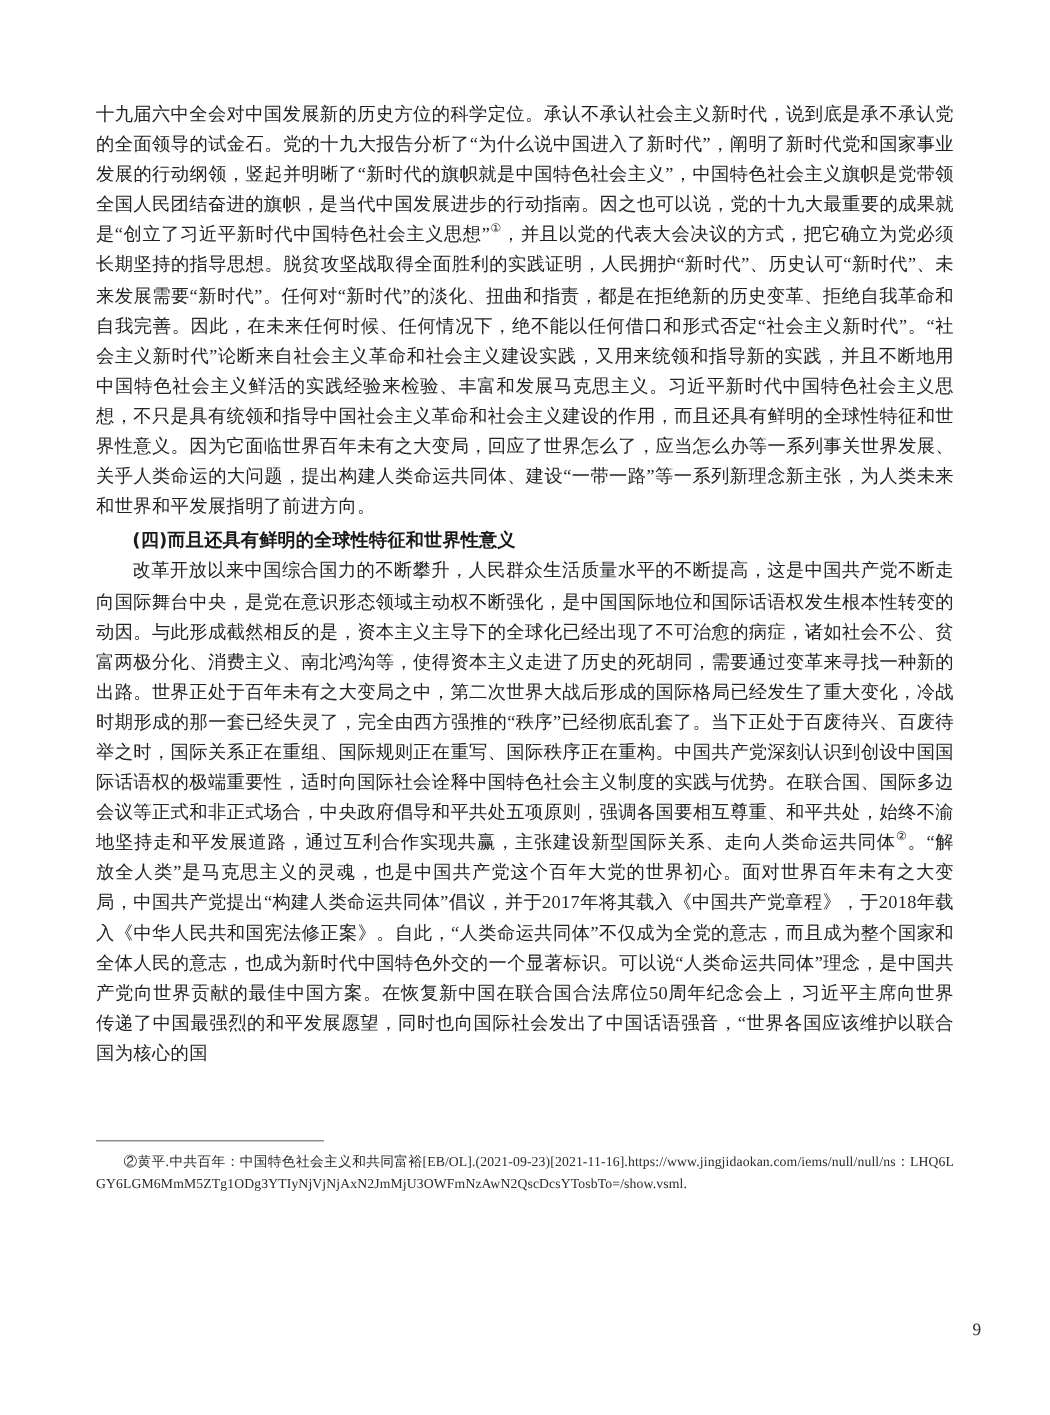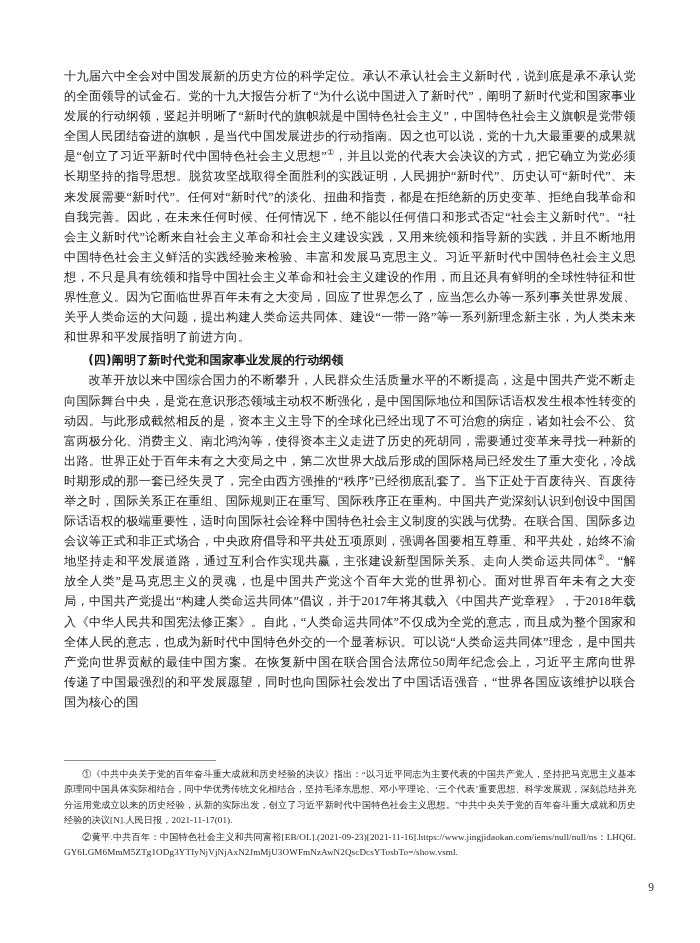--- a/index.html
+++ b/index.html
@@ -85,27 +85,26 @@
 </style>
 </head>
 <body>
 
 <div class="page">
 
   <div class="content">
 
     <p class="para noindent"><span>十九届六中全会对中国发展新的历史方位的科学定位。承认不承认社会主义新时代，说到底是承不承认党的全面领导的试金石。党的十九大报告分析了“为什么说中国进入了新时代”，阐明了新时代党和国家事业发展的行动纲领，竖起并明晰了“新时代的旗帜就是中国特色社会主义”，中国特色社会主义旗帜是党带领全国人民团结奋进的旗帜，是当代中国发展进步的行动指南。因之也可以说，党的十九大最重要的成果就是“创立了习近平新时代中国特色社会主义思想”</span><sup class="fnref">①</sup><span>，并且以党的代表大会决议的方式，把它确立为党必须长期坚持的指导思想。脱贫攻坚战取得全面胜利的实践证明，人民拥护“新时代”、历史认可“新时代”、未来发展需要“新时代”。任何对“新时代”的淡化、扭曲和指责，都是在拒绝新的历史变革、拒绝自我革命和自我完善。因此，在未来任何时候、任何情况下，绝不能以任何借口和形式否定“社会主义新时代”。“社会主义新时代”论断来自社会主义革命和社会主义建设实践，又用来统领和指导新的实践，并且不断地用中国特色社会主义鲜活的实践经验来检验、丰富和发展马克思主义。习近平新时代中国特色社会主义思想，不只是具有统领和指导中国社会主义革命和社会主义建设的作用，而且还具有鲜明的全球性特征和世界性意义。因为它面临世界百年未有之大变局，回应了世界怎么了，应当怎么办等一系列事关世界发展、关乎人类命运的大问题，提出构建人类命运共同体、建设“一带一路”等一系列新理念新主张，为人类未来和世界和平发展指明了前进方向。</span></p>
 
-    <h2 class="section-heading">(四)阐明了新时代党和国家事业发展的行动纲领</h2>
+    <h2 class="section-heading">(四)而且还具有鲜明的全球性特征和世界性意义</h2>
 
     <p class="para"><span>改革开放以来中国综合国力的不断攀升，人民群众生活质量水平的不断提高，这是中国共产党不断走向国际舞台中央，是党在意识形态领域主动权不断强化，是中国国际地位和国际话语权发生根本性转变的动因。与此形成截然相反的是，资本主义主导下的全球化已经出现了不可治愈的病症，诸如社会不公、贫富两极分化、消费主义、南北鸿沟等，使得资本主义走进了历史的死胡同，需要通过变革来寻找一种新的出路。世界正处于百年未有之大变局之中，第二次世界大战后形成的国际格局已经发生了重大变化，冷战时期形成的那一套已经失灵了，完全由西方强推的“秩序”已经彻底乱套了。当下正处于百废待兴、百废待举之时，国际关系正在重组、国际规则正在重写、国际秩序正在重构。中国共产党深刻认识到创设中国国际话语权的极端重要性，适时向国际社会诠释中国特色社会主义制度的实践与优势。在联合国、国际多边会议等正式和非正式场合，中央政府倡导和平共处五项原则，强调各国要相互尊重、和平共处，始终不渝地坚持走和平发展道路，通过互利合作实现共赢，主张建设新型国际关系、走向人类命运共同体</span><sup class="fnref">②</sup><span>。“解放全人类”是马克思主义的灵魂，也是中国共产党这个百年大党的世界初心。面对世界百年未有之大变局，中国共产党提出“构建人类命运共同体”倡议，并于2017年将其载入《中国共产党章程》，于2018年载入《中华人民共和国宪法修正案》。自此，“人类命运共同体”不仅成为全党的意志，而且成为整个国家和全体人民的意志，也成为新时代中国特色外交的一个显著标识。可以说“人类命运共同体”理念，是中国共产党向世界贡献的最佳中国方案。在恢复新中国在联合国合法席位50周年纪念会上，习近平主席向世界传递了中国最强烈的和平发展愿望，同时也向国际社会发出了中国话语强音，“世界各国应该维护以联合国为核心的国</span></p>
 
   </div>
 
   <div class="footnotes">
     <div class="fn-rule"></div>
-    <p class="fn">①《中共中央关于党的百年奋斗重大成就和历史经验的决议》指出：“以习近平同志为主要代表的中国共产党人，坚持把马克思主义基本原理同中国具体实际相结合，同中华优秀传统文化相结合，坚持毛泽东思想、邓小平理论、‘三个代表’重要思想、科学发展观，深刻总结并充分运用党成立以来的历史经验，从新的实际出发，创立了习近平新时代中国特色社会主义思想。”中共中央关于党的百年奋斗重大成就和历史经验的决议[N].人民日报，2021-11-17(01).</p>
     <p class="fn">②黄平.中共百年：中国特色社会主义和共同富裕[EB/OL].(2021-09-23)[2021-11-16].https://www.jingjidaokan.com/iems/null/null/ns：LHQ6LGY6LGM6MmM5ZTg1ODg3YTIyNjVjNjAxN2JmMjU3OWFmNzAwN2QscDcsYTosbTo=/show.vsml.</p>
   </div>
 
   <div class="page-number">9</div>
 
 </div>
 
 </body></html>

